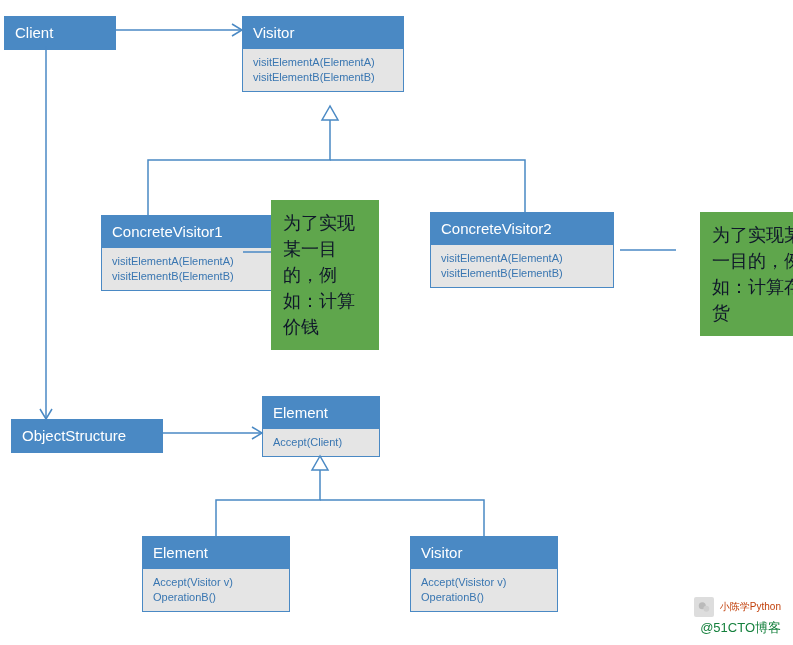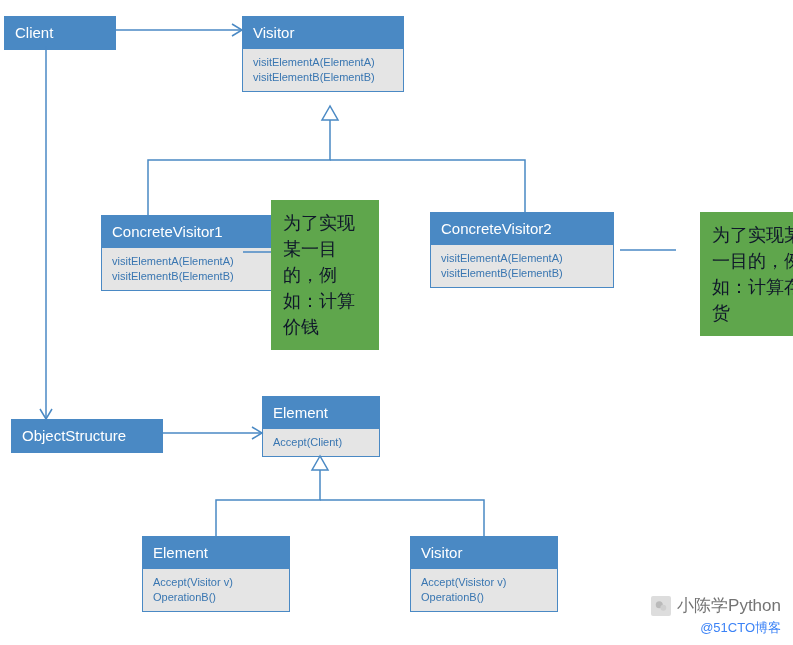--- a/index.html
+++ b/index.html
@@ -35,30 +35,30 @@
     color: #0f172a;
     padding: 10px 12px;
     font-size: 18px;
     line-height: 1.45;
   }
   .watermark {
     position: absolute;
     display: flex;
     align-items: center;
     gap: 6px;
-    color: #737373;
-    font-size: 17px;
+    color: #c2410c;
+    font-size: 10px;
   }
   .watermark .wx {
     width: 20px; height: 20px; border-radius: 2px;
     background: #ddd;
     display: inline-flex; align-items: center; justify-content: center;
     color: #888; font-size: 12px;
   }
-  .cto { position: absolute; color: #3b82f6; font-size: 13px; }
+  .cto { position: absolute; color: #15803d; font-size: 13px; }
   svg.arrows { position: absolute; left: 0; top: 0; width: 793px; height: 645px; pointer-events: none; }
   svg .line { stroke: #4A89C4; stroke-width: 1.5; fill: none; }
   svg .hollow-arrow { fill: #fff; stroke: #4A89C4; stroke-width: 1.5; }
 </style>
 </head>
 <body>
 <div class="canvas">
 
 <div class="box" style="left:4px;top:16px;width:112px;">
   <div class="title">Client</div>

